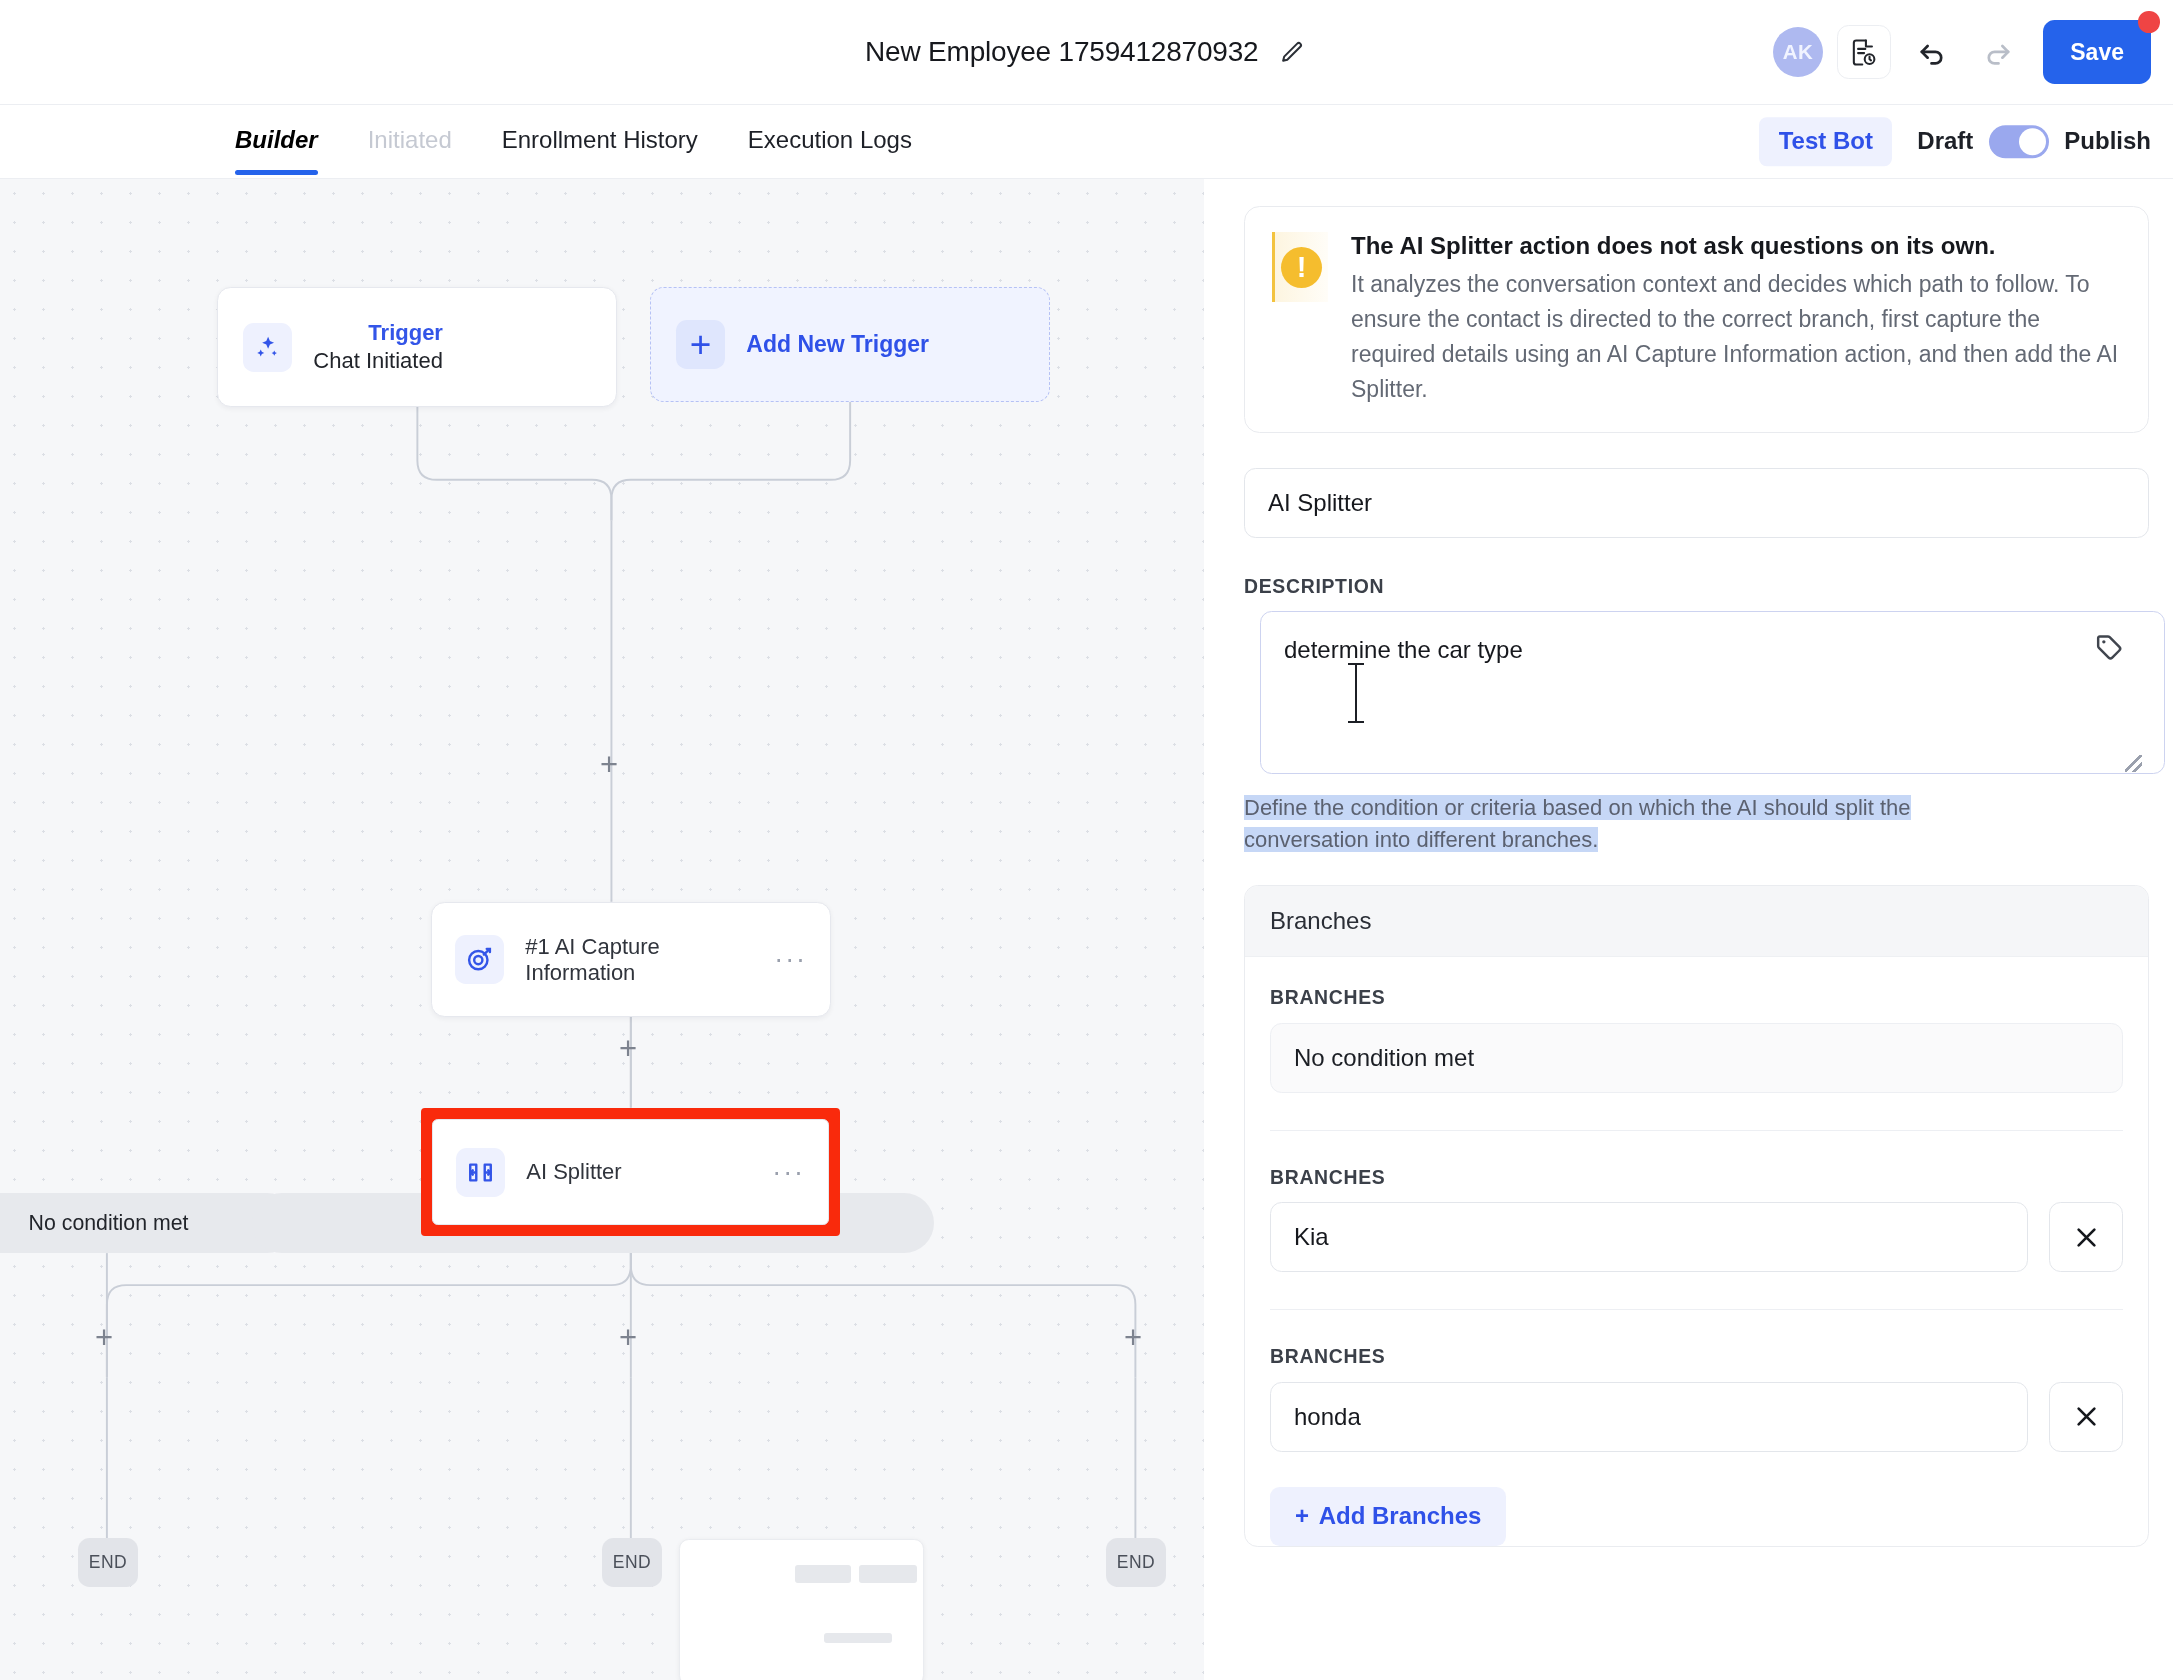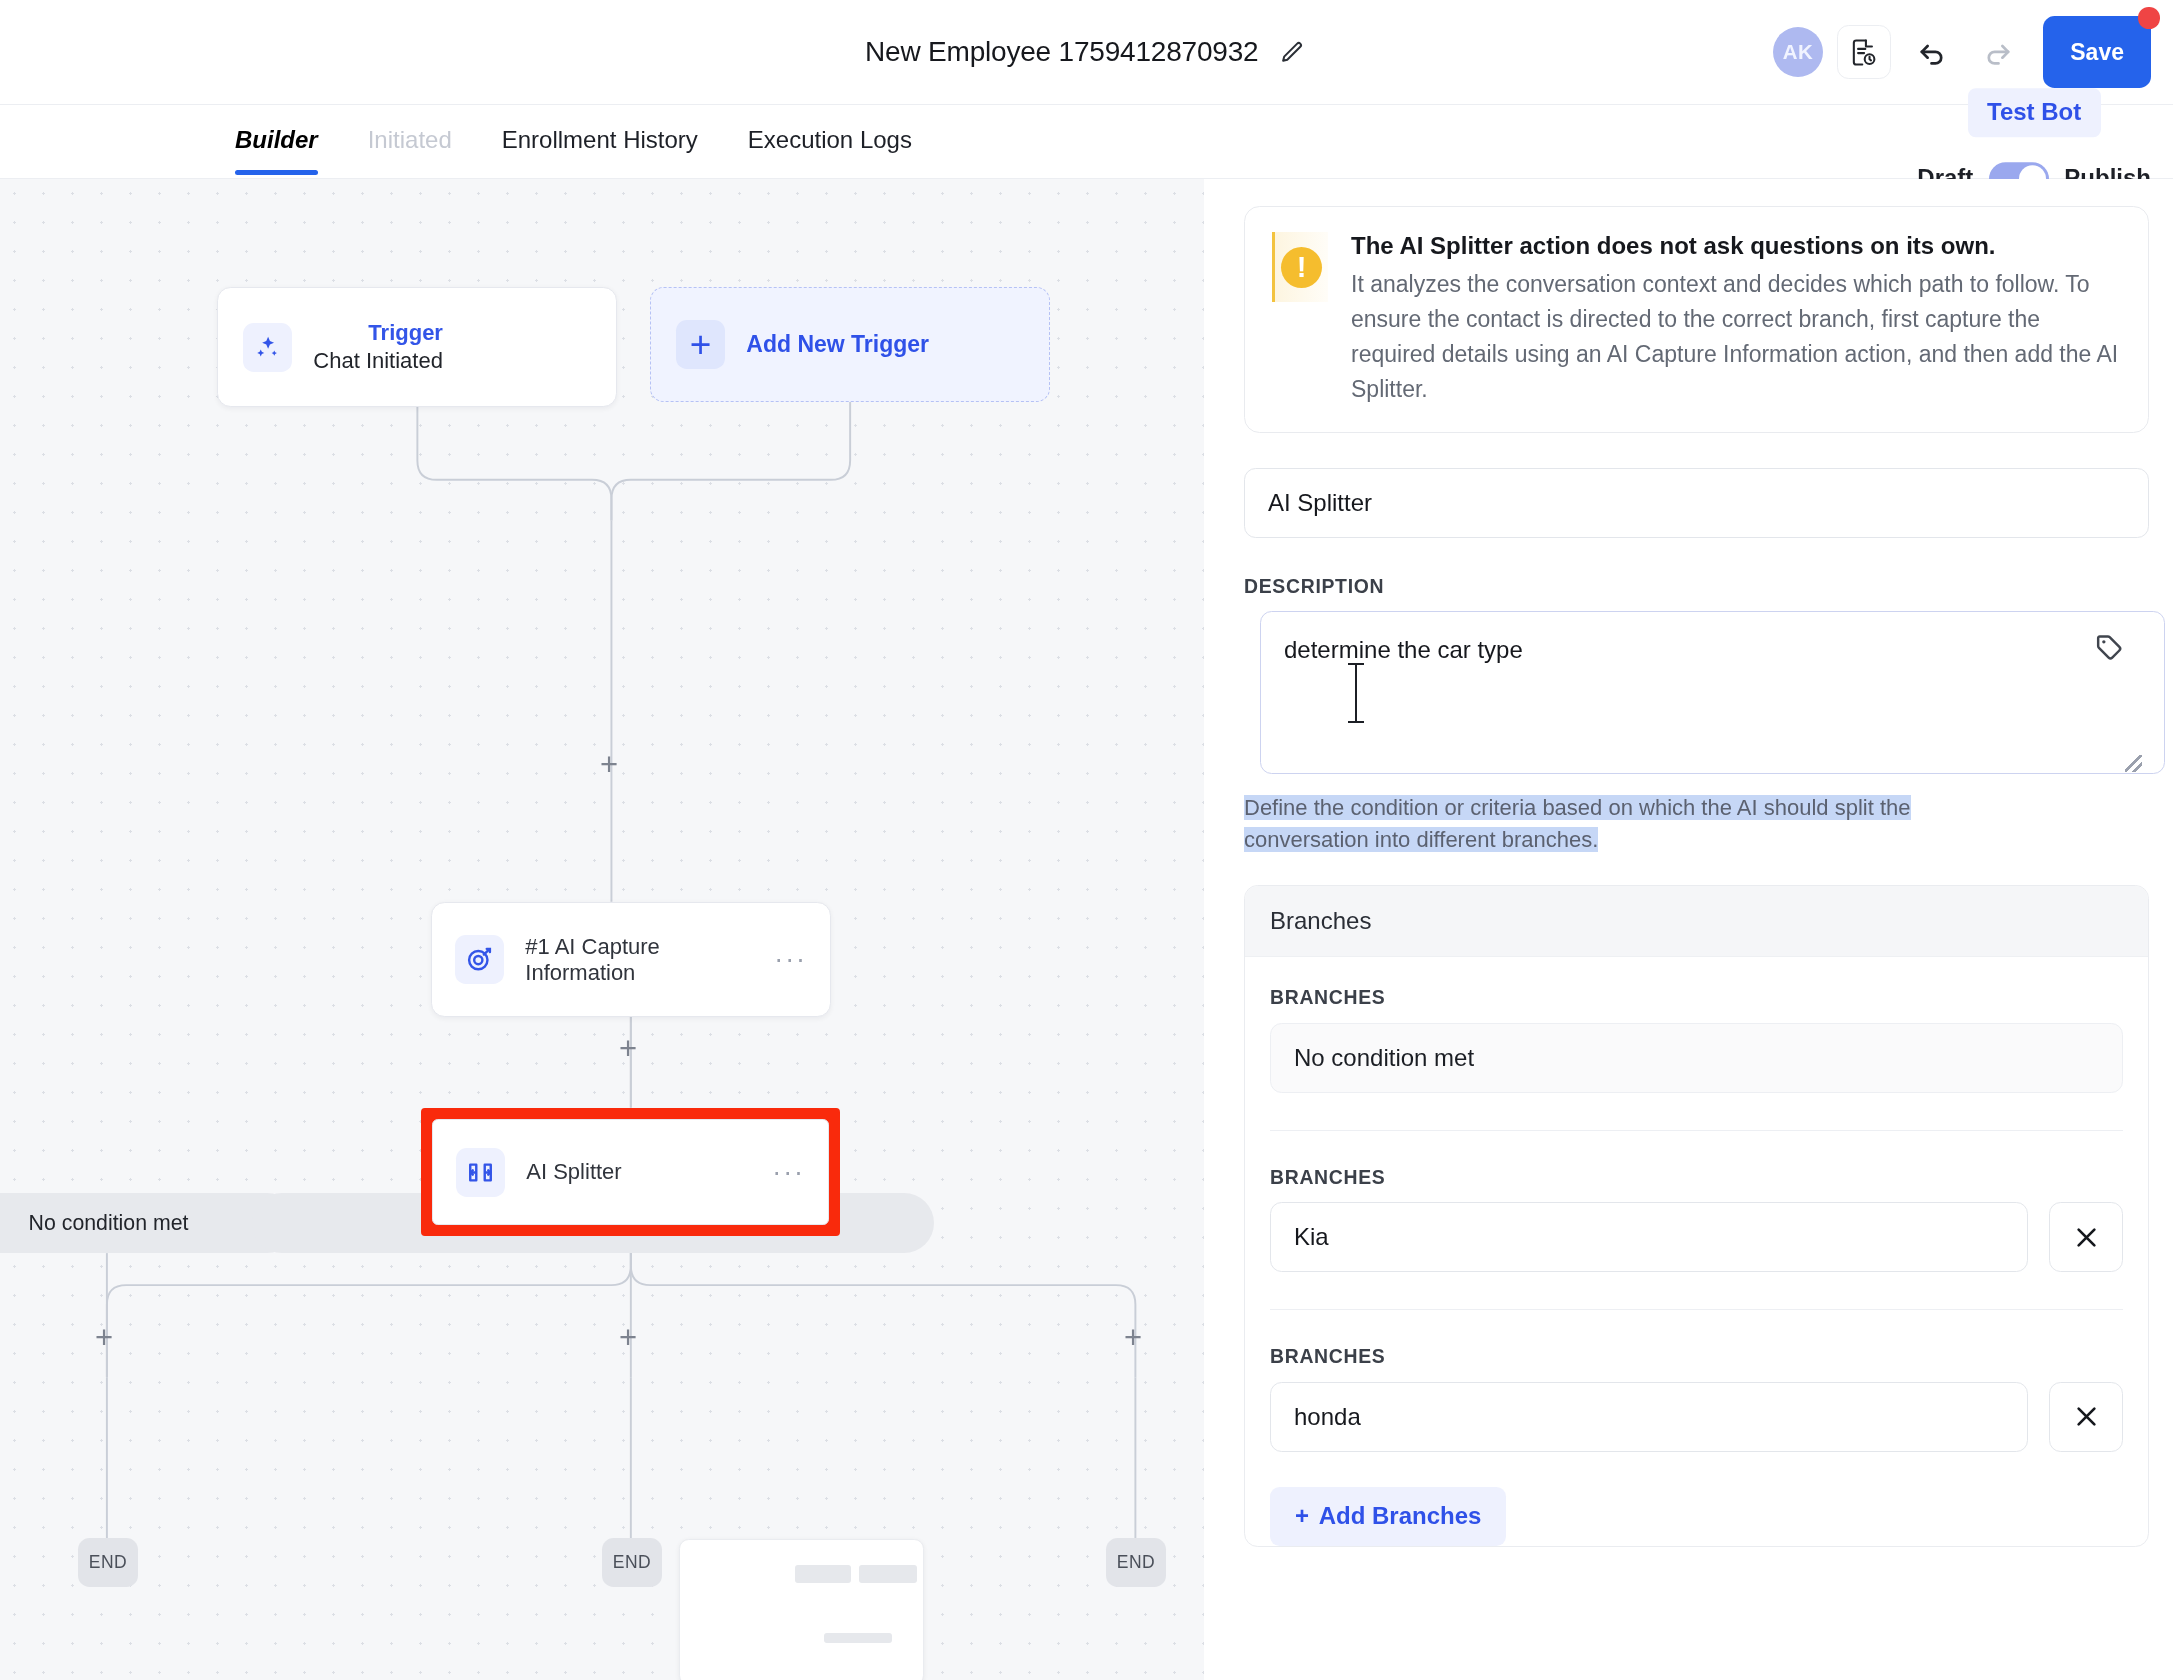--- a/index.html
+++ b/index.html
@@ -33,21 +33,21 @@
   .icon-btn {
     width: 54px; height: 54px; border-radius: 11.6px; background: #fff;
     border: 1px solid #eceef2; display: flex; align-items: center; justify-content: center;
     cursor: pointer; color: #22252b;
   }
   .icon-btn.flat { border-color: transparent; }
   .icon-btn.muted { color: #b9bec8; }
   .save-btn {
     position: relative; background: #2563eb; color: #fff;
     font-size: 23px; font-weight: 600; border: none; border-radius: 11.6px;
-    padding: 0 27px; height: 72px; cursor: pointer; margin-left: 3.9px;
+    padding: 0 27px; height: 64px; cursor: pointer; margin-left: 3.9px;
     font-family: "Liberation Sans", sans-serif;
   }
   .save-dot {
     position: absolute; top: -8.7px; right: -8.7px; width: 21.3px; height: 21.3px;
     border-radius: 50%; background: #ef4444;
   }
 
   
   .tabbar {
     position: relative; height: 74px; background: #fff;
@@ -59,21 +59,21 @@
     margin-right: 50px; padding-bottom: 21.3px; padding-top: 17.5px; white-space: nowrap;
   }
   .tab.active { color: #000000; font-weight: 600; font-style: italic; }
   .tab.active::after {
     content: ""; position: absolute; left: 0; right: 0; bottom: 0;
     height: 4.9px; background: #2563eb; border-radius: 2.9px;
   }
   .tab.disabled { color: #c5c9d2; }
   .tabbar-right {
     position: absolute; right: 23px; top: 50%; transform: translateY(-50%);
-    display: flex; align-items: center; gap: 25px; flex-direction: column;
+    display: flex; align-items: center; gap: 25px;
   }
   .testbot {
     background: #eef1fe; color: #2f51e8; font-size: 24px; font-weight: 600;
     padding: 10.7px 19.4px; border-radius: 7.8px; cursor: pointer;
   }
   .publish-wrap { display: flex; align-items: center; gap: 15.5px; }
   .pub-label { font-size: 24px; color: #1d2027; font-weight: 600; }
   .toggle {
     width: 60px; height: 33px; border-radius: 16.5px; background: #9aa8ee;
     position: relative; cursor: pointer;

